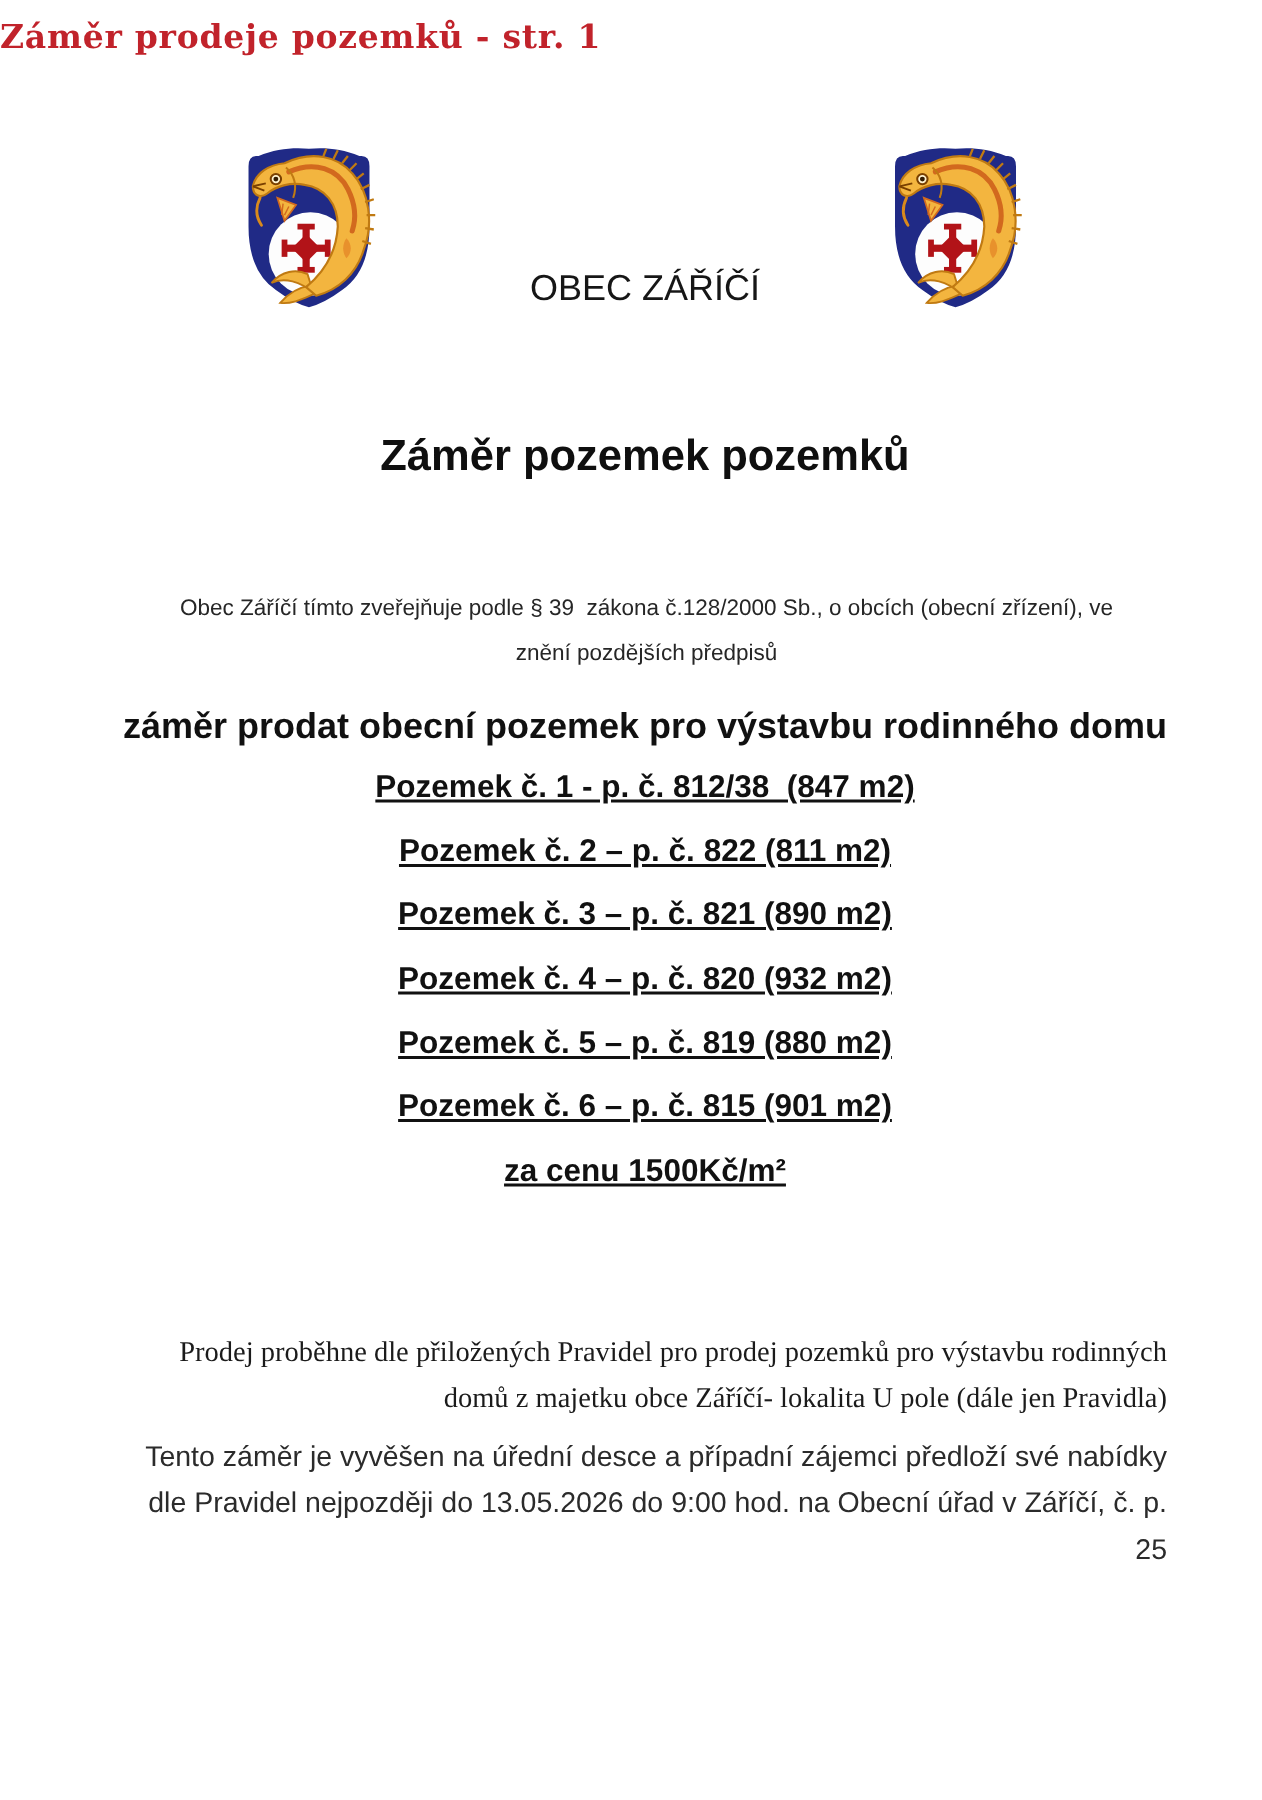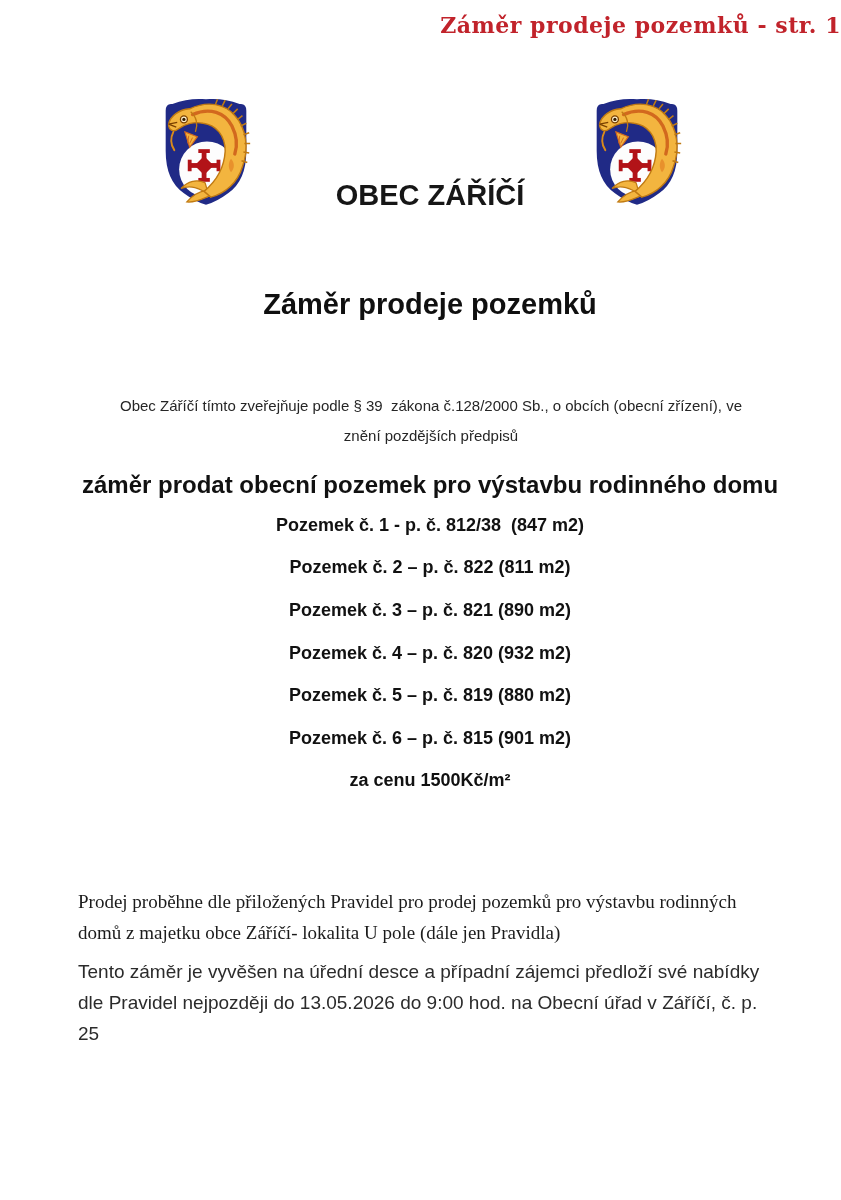--- a/index.html
+++ b/index.html
@@ -7,45 +7,45 @@
     width:841px; height:1200px; position:relative;
     background:#ffffff; overflow:hidden;
     font-family:"Liberation Sans", sans-serif; color:#1c1c1c;
   }
   .abs { position:absolute; }
   .pre { white-space:pre-wrap; }
   
   .cx { left:24px; width:812px; text-align:center; }
 
   .header-title {
-    top:12px; left:0; width:841px; text-align:right;
+    top:12px; left:0; width:841px; text-align:left;
     font-family:"DejaVu Serif", serif; font-weight:bold;
     font-size:22px; color:#c1232b; letter-spacing:0.5px;
   }
   .emblem { width:96px; height:118px; }
   .emblem-left  { left:158px; top:94px; }
   .emblem-right { left:589px; top:94px; }
 
-  .org-name  { top:179px; font-size:29px; font-weight:700; color:#161616; }
+  .org-name  { top:179px; font-size:24px; font-weight:400; color:#161616; }
   .doc-title { top:288px; font-size:29px; font-weight:bold; color:#0f0f0f; }
 
   .intro {
     top:391px; left:101px; width:660px; text-align:center;
     font-size:15px; line-height:30px; color:#262626;
   }
   .subject { top:471px; font-size:24px; font-weight:bold; color:#111; }
 
   .plot-list { top:504px; }
   .plot-line {
     height:42.6px; display:flex; align-items:center; justify-content:center;
-    font-size:18px; font-weight:bold; color:#111; white-space:pre-wrap;
+    font-size:21px; font-weight:bold; color:#111; white-space:pre-wrap;text-decoration:underline;
   }
 
   .para {
-    left:78px; width:700px; text-align:left;
+    left:78px; width:700px; text-align:right;
     font-size:19px; line-height:31px;
   }
   .para-rules  { top:886px; font-family:"Liberation Serif", serif; color:#1b1b1b; }
   .para-notice { top:956px; font-family:"Liberation Sans", sans-serif; color:#2b2b2b; }
 
   svg { display:block; }
   .coa-defs { position:absolute; width:0; height:0; overflow:hidden; }
 </style>
 </head>
 <body>
@@ -95,21 +95,21 @@
     </svg>
 </div>
 <div class="abs emblem-right">
   <svg class="emblem" viewBox="0 0 100 120">
       <use href="#coa"></use>
     </svg>
 </div>
 
 <div class="abs cx org-name pre">OBEC ZÁŘÍČÍ</div>
 
-<div class="abs cx doc-title pre">Záměr prodeje pozemků</div>
+<div class="abs cx doc-title pre">Záměr pozemek pozemků</div>
 
 <div class="abs intro pre">Obec Záříčí tímto zveřejňuje podle § 39  zákona č.128/2000 Sb., o obcích (obecní zřízení), ve znění pozdějších předpisů</div>
 
 <div class="abs cx subject pre">záměr prodat obecní pozemek pro výstavbu rodinného domu</div>
 
 <div class="abs cx plot-list">
   <div class="plot-line">Pozemek č. 1 - p. č. 812/38  (847 m2)</div>
   <div class="plot-line">Pozemek č. 2 – p. č. 822 (811 m2)</div>
   <div class="plot-line">Pozemek č. 3 – p. č. 821 (890 m2)</div>
   <div class="plot-line">Pozemek č. 4 – p. č. 820 (932 m2)</div>

